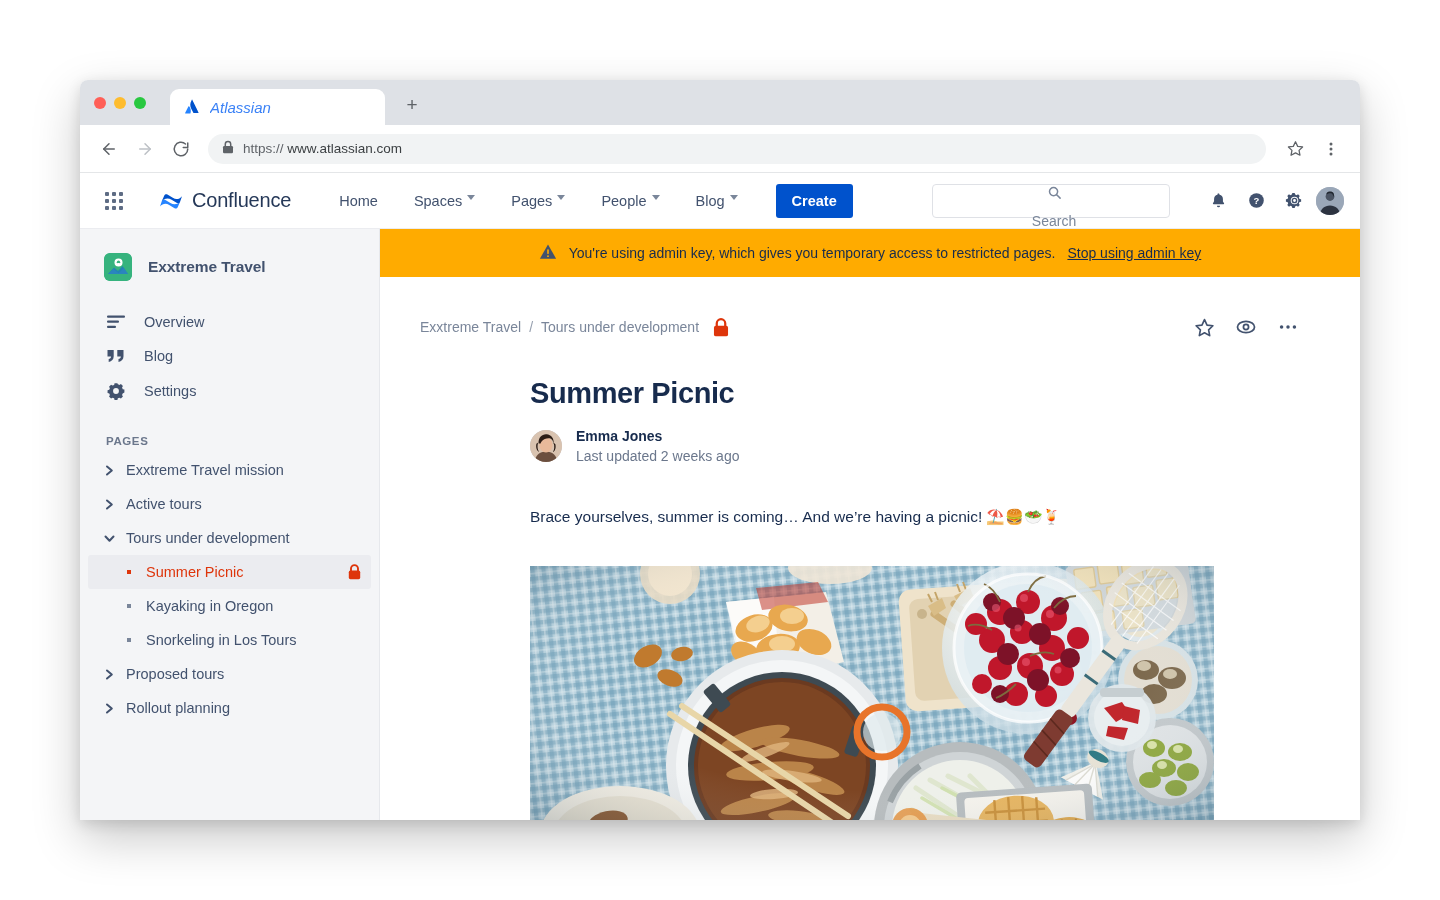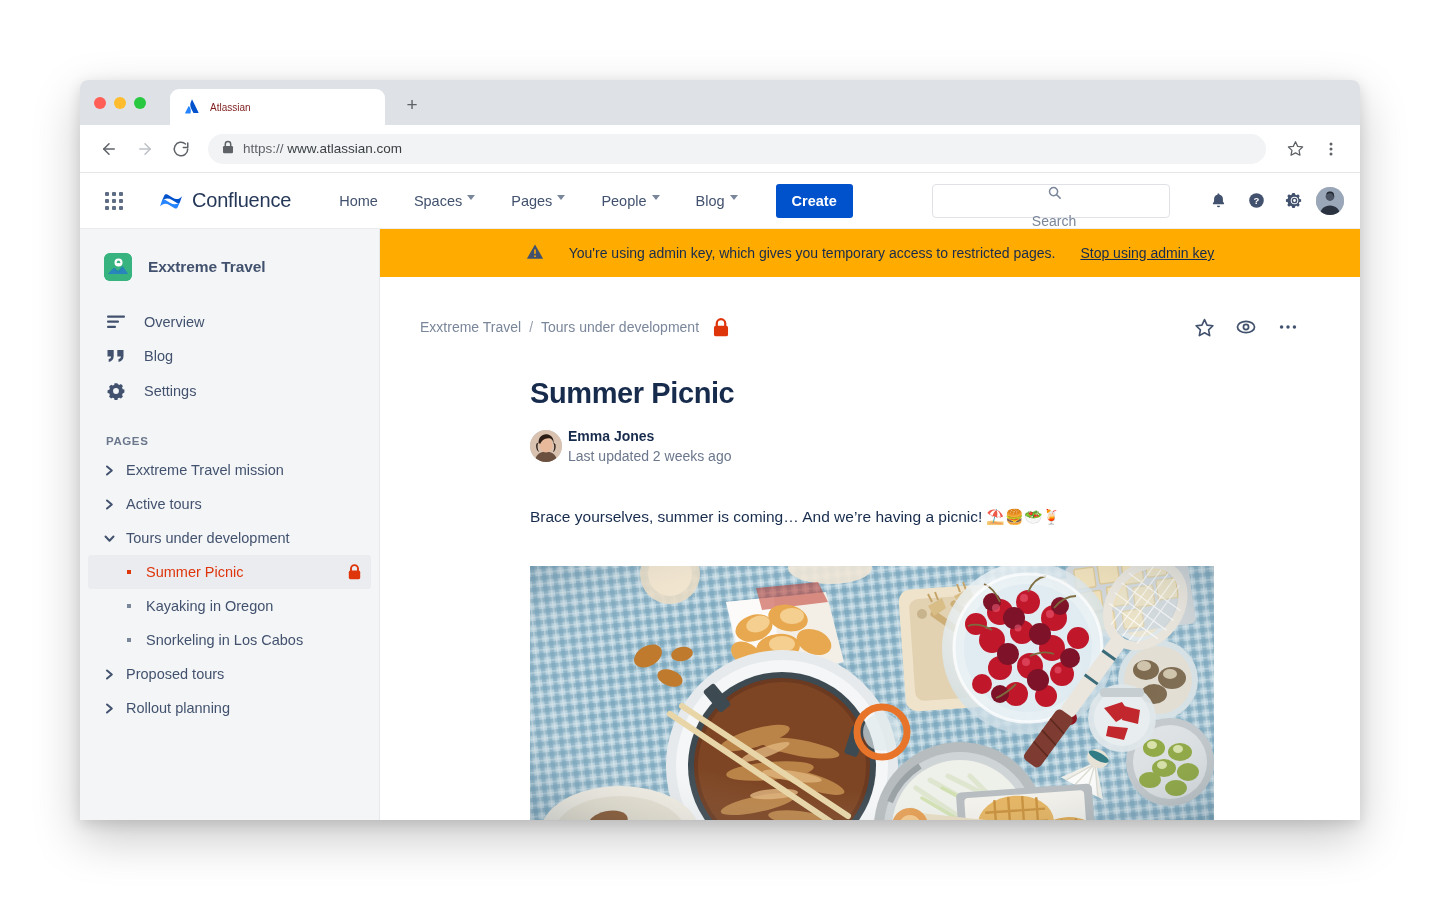--- a/index.html
+++ b/index.html
@@ -42,22 +42,22 @@
     margin-left: 90px;
     width: 215px; height: 36px;
     background: #ffffff;
     border-radius: 9px 9px 0 0;
     display: flex; align-items: center;
     padding: 0 14px;
     gap: 10px;
   }
   .tab-fav { width: 16px; height: 16px; flex: none; }
   .tab-title {
-    font-size: 10px; color: #7f1d1d;
-    white-space: nowrap; overflow: hidden; text-overflow: ellipsis;
+    font-size: 15px; color: #3b82f6;
+    white-space: nowrap; overflow: hidden; text-overflow: ellipsis; font-style: italic;
   }
   .newtab {
     margin-left: 14px; margin-bottom: 8px;
     width: 26px; height: 26px;
     display: flex; align-items: center; justify-content: center;
     color: #5f6368; font-size: 19px; line-height: 1;
     border-radius: 50%;
   }
 
   
@@ -246,42 +246,42 @@
   .main {
     flex: 1;
     background: #ffffff;
     overflow: hidden;
     position: relative;
   }
   .banner {
     height: 48px;
     background: #ffab00;
     display: flex; align-items: center; justify-content: center;
-    gap: 25px;
+    gap: 12px;
     font-size: 14px; color: #172b4d;
     padding: 0 20px;
   }
   .banner a { color: #172b4d; text-decoration: underline; }
 
   .content { padding: 38px 60px 0 40px; }
   .crumbrow { display: flex; align-items: center; }
   .crumbs { font-size: 14px; color: #7a869a; display: flex; align-items: center; gap: 8px; }
   .crumbs .sep { color: #97a0af; }
   .crumb-lock { margin-left: 14px; display: flex; align-items: center; }
   .crumb-spacer { flex: 1; }
   .page-actions { display: flex; align-items: center; gap: 18px; color: #42526e; }
   .pa { width: 24px; height: 24px; display: flex; align-items: center; justify-content: center; }
 
   .doc { padding-left: 110px; padding-right: 40px; }
   .doc-title {
     font-size: 29px; color: #172b4d; font-weight: bold;
     letter-spacing: -0.4px;
     margin-top: 38px;
   }
-  .byline { display: flex; align-items: center; gap: 6px; margin-top: 16px; }
+  .byline { display: flex; align-items: center; gap: 14px; margin-top: 16px; }
   .byline-avatar {
     width: 32px; height: 32px; border-radius: 50%;
     overflow: hidden; flex: none; background: #c1c7d0;
     position: relative;
   }
   .byline-name { font-size: 14px; color: #172b4d; font-weight: bold; line-height: 1.45; }
   .byline-sub { font-size: 14px; color: #6b778c; line-height: 1.45; }
 
   .para {
     margin-top: 38px;
@@ -547,21 +547,21 @@
           <span class="bullet">
               <i></i>
             </span>
           <span class="tree-label">Kayaking in Oregon</span>
         </div>
 
         <div class="tree-item child">
           <span class="bullet">
               <i></i>
             </span>
-          <span class="tree-label">Snorkeling in Los Cabos</span>
+          <span class="tree-label">Snorkeling in Los Tours</span>
         </div>
 
         <div class="tree-item">
           <span class="chev">
             <svg width="9" height="11" viewBox="0 0 9 11" fill="none" stroke="currentColor" stroke-width="2" stroke-linecap="round" stroke-linejoin="round">
                 <polyline points="2,1.5 6.8,5.5 2,9.5"></polyline>
               </svg>
           </span>
           <span class="tree-label">Proposed tours</span>
         </div>

